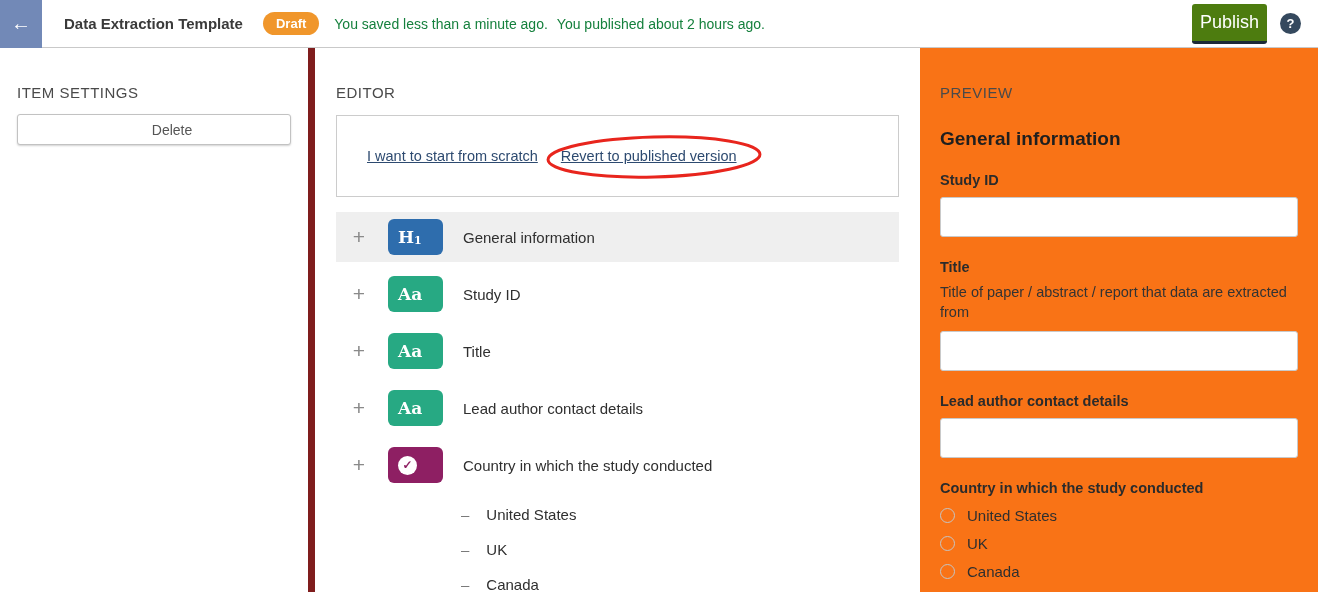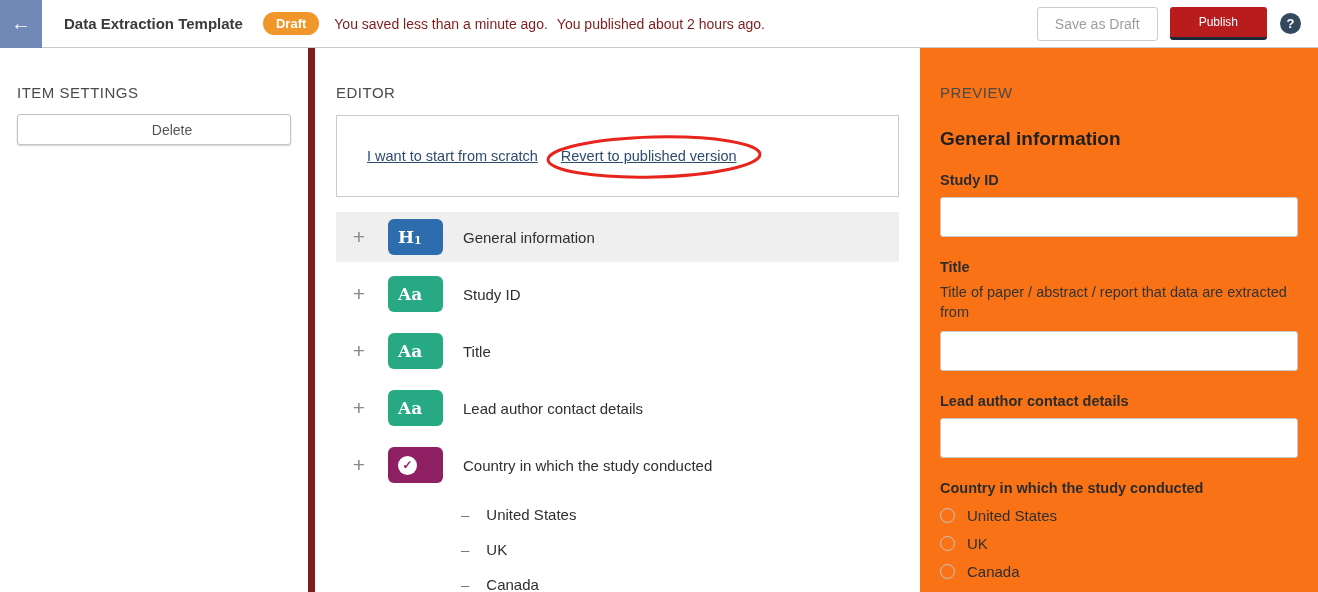--- a/index.html
+++ b/index.html
@@ -4,25 +4,25 @@
 <style>
   * { margin:0; padding:0; box-sizing:border-box; }
   html,body { width:1318px; height:592px; overflow:hidden; background:#fff;
     font-family:"Liberation Sans", sans-serif; color:#2f2f2f; }
 
   
   .header { height:48px; display:flex; align-items:center; border-bottom:1px solid #c9c9c9; background:#fff; }
   .back-btn { width:42px; height:48px; background:#7289b7; color:#fff; display:flex; align-items:center; justify-content:center; font-size:20px; cursor:pointer; flex:0 0 auto; }
   .app-title { margin-left:22px; font-size:15px; font-weight:700; color:#3a3a3a; white-space:nowrap; }
   .draft-badge { margin-left:20px; background:#f0962b; color:#fff; font-size:13px; font-weight:700; padding:5px 13px; border-radius:14px; line-height:1; }
-  .status-text { margin-left:15px; font-size:14px; color:#7f1d1d; white-space:nowrap; }
+  .status-text { margin-left:15px; font-size:14px; color:#15803d; white-space:nowrap; }
   .status-text span { margin-right:9px; }
   .header-spacer { flex:1; }
   .save-draft-btn { background:#fff; border:1px solid #ccc; border-radius:3px; color:#9d9d9d; font-size:14px; padding:8px 17px; margin-right:12px; cursor:pointer; }
-  .publish-btn { background:#b91c1c; border:none; border-bottom:3px solid #1b2a38; border-radius:3px; color:#fff; font-size:12px; padding:8px 29px; cursor:pointer; }
+  .publish-btn { background:#4d7c0f; border:none; border-bottom:3px solid #1b2a38; border-radius:3px; color:#fff; font-size:18px; padding:8px 8px; cursor:pointer; }
   .help-icon { width:21px; height:21px; border-radius:50%; background:#35495e; color:#fff; font-size:13px; font-weight:700; display:flex; align-items:center; justify-content:center; margin:0 17px 0 13px; cursor:pointer; }
 
   
   .body-wrap { display:flex; height:544px; }
   .sidebar { width:315px; flex:0 0 auto; border-right:7px solid #7f1d1d; padding:36px 17px 0; }
   .col-heading { font-size:15px; font-weight:500; color:#4a4a4a; letter-spacing:0.5px; }
   .delete-btn { display:block; width:100%; margin-top:13px; height:31px; background:#fff; border:1px solid #c2c2c2; border-radius:3px; color:#555; font-size:14px; box-shadow:0 1px 2px rgba(0,0,0,0.18); cursor:pointer;padding-left:36px; }
 
   .editor-col { flex:1; padding:36px 21px 16px; min-width:0; }
   .revert-box { margin-top:14px; border:1px solid #ccc; height:82px; display:flex; align-items:center; padding-left:30px;text-align:center; }
@@ -61,21 +61,20 @@
 <div class="header">
   <div class="back-btn">
       <span>←</span>
     </div>
   <div class="app-title">Data Extraction Template</div>
   <div class="draft-badge">Draft</div>
   <div class="status-text">
     <span>You saved less than a minute ago.</span><span>You published about 2 hours ago.</span>
   </div>
   <div class="header-spacer"></div>
-  <button class="save-draft-btn">Save as Draft</button>
   <button class="publish-btn">Publish</button>
   <div class="help-icon">
       <span>?</span>
     </div>
 </div>
 
 <div class="body-wrap">
   <div class="sidebar">
     <div class="col-heading">ITEM SETTINGS</div>
     <button class="delete-btn">Delete</button>

